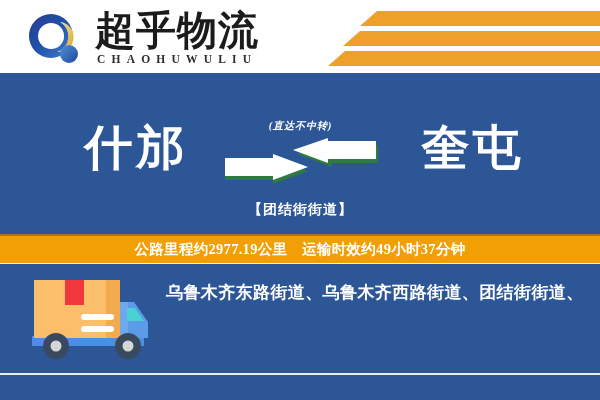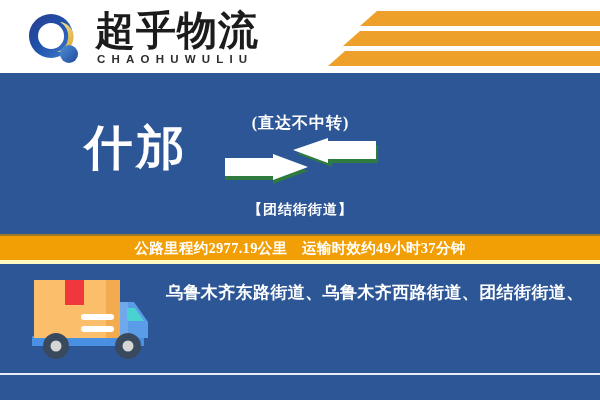--- a/index.html
+++ b/index.html
@@ -38,21 +38,21 @@
     font-weight: bold;
     font-size: 40px;
     letter-spacing: 1px;
     color: #1b1b1b;
     line-height: 44px;
     white-space: nowrap;
   }
   .logo-text-en {
     position: absolute;
     left: 97px; top: 53px;
-    font-family: Liberation Sans, sans-serif;
+    font-family: Liberation Serif, serif;
     font-weight: bold;
     font-size: 11.5px;
     letter-spacing: 6.2px;
     color: #2c2c2c;
     white-space: nowrap;
   }
 
   
   .stripes {
     position: absolute;
@@ -120,38 +120,38 @@
   .route-note-top,
   .route-note-bot {
     position: absolute;
     left: 0; width: 165px;
     text-align: center;
     color: #ffffff;
     font-family: "Liberation Serif", "DejaVu Serif", serif;
     font-weight: bold;
     white-space: nowrap;
   }
-  .route-note-top { top: 2px;  font-size: 16px; letter-spacing: 1px; }
+  .route-note-top { top: 8px;  font-size: 10px; letter-spacing: 1px; font-style: italic; }
   .route-note-bot { top: 90px; font-size: 14px; letter-spacing: 1px; }
 
   .arrows {
     position: absolute;
     left: 5px; top: 27px;
     width: 155px; height: 52px;
   }
 
   
   .infobar {
     position: absolute;
     left: 0; top: 161px;
     width: 600px;
     height: 30px;
     background: #f29f05;
     border-top: 2px solid #9c7a28;
-    border-bottom: 4px solid #fef9c3;
+    border-bottom: 1px solid #fef9c3;
     box-sizing: border-box;
     display: flex;
     align-items: center;
     justify-content: center;
   }
   .infobar-text {
     font-family: "Liberation Serif", "DejaVu Serif", serif;
     font-weight: bold;
     font-size: 14.5px;
     color: #ffffff;
@@ -253,20 +253,21 @@
 
             <polygon points="153,3 105,3 105,0 70,12 105,25 105,21 153,21" fill="#ffffff"></polygon>
 
             <polygon points="2,38 50,38 50,42 85,29 50,16 50,20 2,20" fill="#ffffff"></polygon>
           </svg>
         </span>
 
         <div class="route-note-bot">【团结街街道】</div>
       </div>
 
+      <div class="city dest">奎屯</div>
     </div>
 
     <div class="infobar">
       <span class="infobar-text">公路里程约2977.19公里　运输时效约49小时37分钟</span>
     </div>
 
     <div class="bottom">
 
       <span class="truck">
         <svg width="122" height="88" viewBox="0 0 122 88">

